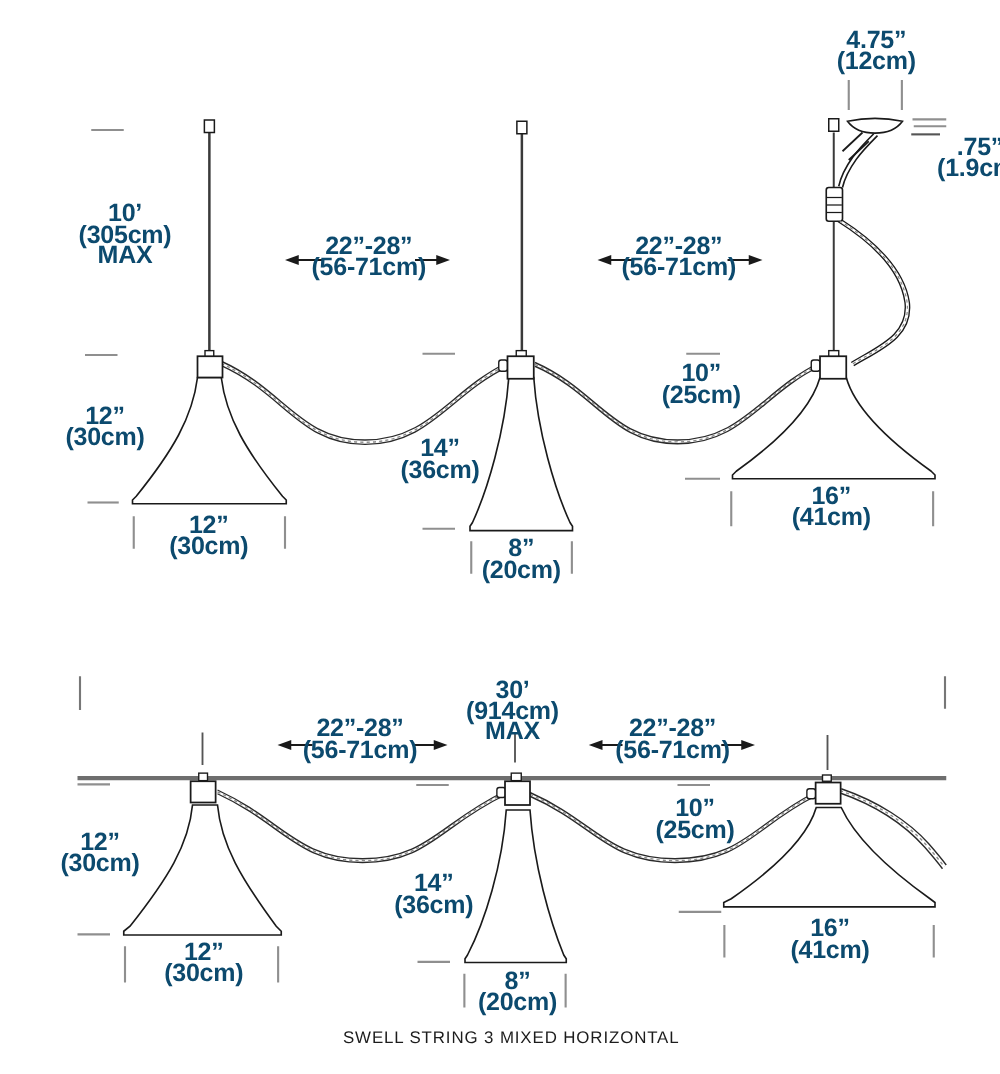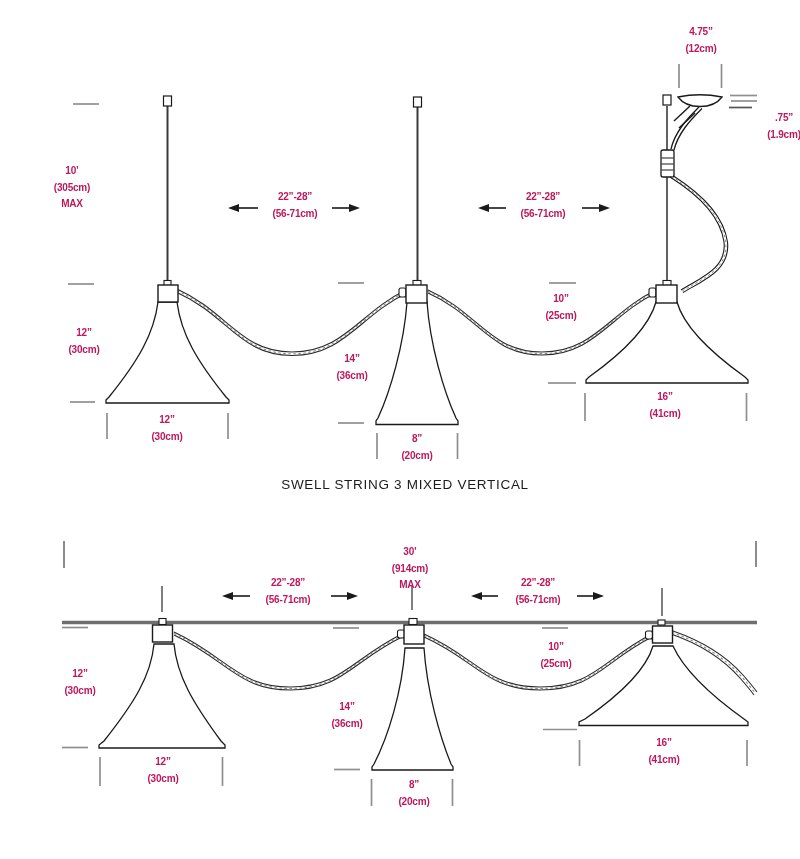--- a/index.html
+++ b/index.html
@@ -3,22 +3,22 @@
 <meta charset="utf-8">
 <style>
   html,body { margin:0; padding:0; background:#ffffff; }
   .canvas {
     position:relative; width:800px; height:859px; background:#ffffff;
     font-family:"Liberation Sans", sans-serif; overflow:hidden;
   }
   svg.art { position:absolute; left:0; top:0; }
   .dim {
     position:absolute; transform:translateX(-50%);
-    text-align:center; font-weight:bold; font-size:10px; line-height:16.5px;
-    color:#be185d; white-space:nowrap; letter-spacing:-0.2px;
+    text-align:center; font-weight:bold; font-size:20px; line-height:16.5px;
+    color:#0c4a6e; white-space:nowrap; letter-spacing:-0.2px;
   }
   .dim span { display:block; }
   .caption {
     position:absolute; transform:translateX(-50%);
     font-size:13.5px; font-weight:400; letter-spacing:0.7px;
     color:#1c1c1c; white-space:nowrap;
   }
 </style>
 </head>
 <body>
@@ -169,21 +169,21 @@
     <polygon points="222,596 233,592 233,600" stroke="none"></polygon>
     <line x1="331" y1="596" x2="350" y2="596"></line>
     <polygon points="358,596 347,592 347,600" stroke="none"></polygon>
     <line x1="479" y1="596" x2="498" y2="596"></line>
     <polygon points="471,596 482,592 482,600" stroke="none"></polygon>
     <line x1="577" y1="596" x2="596" y2="596"></line>
     <polygon points="604,596 593,592 593,600" stroke="none"></polygon>
   </g>
 </svg>
 
-<div class="dim" style="left:72px; top:163px;">
+<div class="dim" style="left:100px; top:163px;">
   <span>10’</span>
   <span>(305cm)</span>
   <span>MAX</span>
 </div>
 <div class="dim" style="left:295px; top:189px;">
   <span>22”-28”</span>
   <span>(56-71cm)</span>
 </div>
 <div class="dim" style="left:543px; top:189px;">
   <span>22”-28”</span>
@@ -214,21 +214,20 @@
   <span>(20cm)</span>
 </div>
 <div class="dim" style="left:561px; top:291px;">
   <span>10”</span>
   <span>(25cm)</span>
 </div>
 <div class="dim" style="left:665px; top:389px;">
   <span>16”</span>
   <span>(41cm)</span>
 </div>
-<div class="caption" style="left:405px; top:477px;">SWELL STRING 3 MIXED VERTICAL</div>
 
 <div class="dim" style="left:410px; top:544px;">
   <span>30’</span>
   <span>(914cm)</span>
   <span>MAX</span>
 </div>
 <div class="dim" style="left:288px; top:575px;">
   <span>22”-28”</span>
   <span>(56-71cm)</span>
 </div>
@@ -253,14 +252,15 @@
   <span>(20cm)</span>
 </div>
 <div class="dim" style="left:556px; top:639px;">
   <span>10”</span>
   <span>(25cm)</span>
 </div>
 <div class="dim" style="left:664px; top:735px;">
   <span>16”</span>
   <span>(41cm)</span>
 </div>
+<div class="caption" style="left:409px; top:822px;">SWELL STRING 3 MIXED HORIZONTAL</div>
 
 </div>
 
 </body></html>

